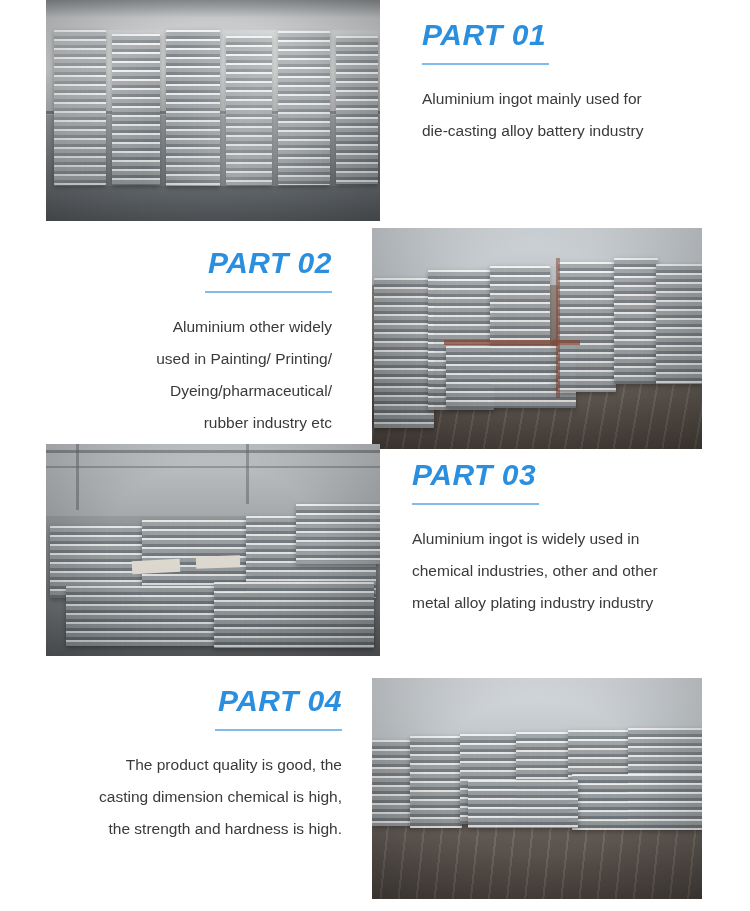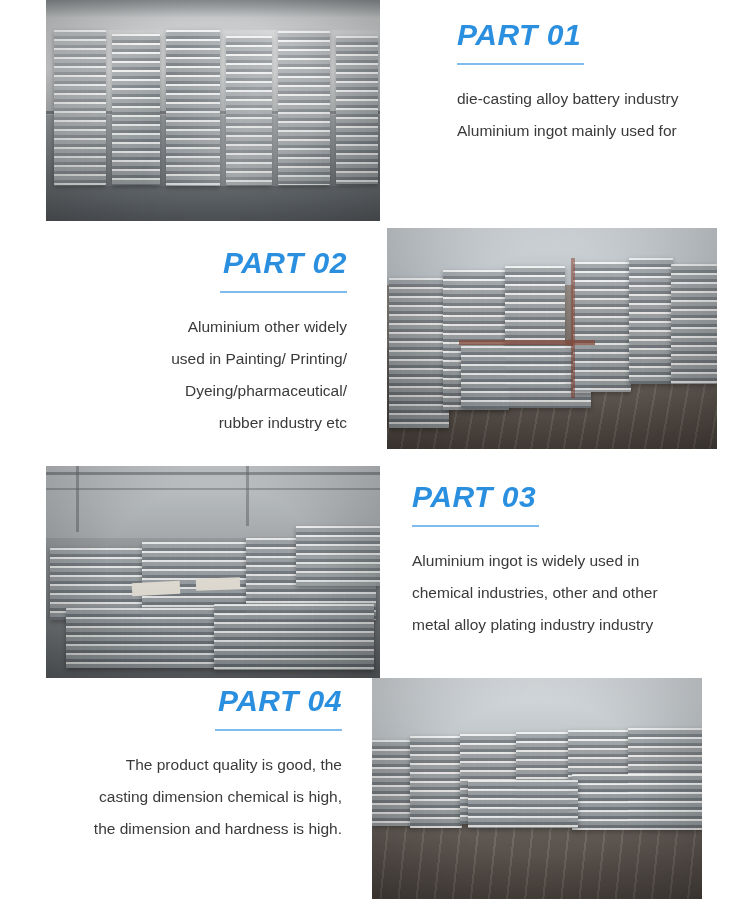--- a/index.html
+++ b/index.html
@@ -62,31 +62,31 @@
     line-height: 32px;
     color: #3a3a3a;
   }
 
   .align-left { align-items: flex-start; text-align: left; }
   .align-right { align-items: flex-end; text-align: right; }
 
   
   #part01 { top: 0px; left: 0px; }
   #part01 .photo { width: 334px; height: 221px; margin-left: 46px; }
-  #part01 .text-col { margin-left: 77px; width: 290px; padding-top: 18px; }
+  #part01 .text-col { margin-left: 42px; width: 290px; padding-top: 18px; }
   #part01 .title-rule { width: 127px; }
 
   
   #part02 { top: 228px; left: 0px; }
-  #part02 .text-col { width: 332px; margin-left: 15px; padding-top: 18px; }
+  #part02 .text-col { width: 332px; margin-left: 0px; padding-top: 18px; }
   #part02 .title-rule { width: 127px; }
   #part02 .photo { width: 330px; height: 221px; margin-left: 40px; }
 
   
-  #part03 { top: 466px; left: 0px; }
+  #part03 { top: 444px; left: 0px; }
   #part03 .photo { width: 334px; height: 212px; margin-left: 46px; }
   #part03 .text-col { margin-left: 32px; width: 320px; padding-top: 14px; }
   #part03 .title-rule { width: 127px; }
 
   
   #part04 { top: 678px; left: 0px; }
   #part04 .text-col { width: 342px; margin-left: 0px; padding-top: 6px; }
   #part04 .title-rule { width: 127px; }
   #part04 .photo { width: 330px; height: 221px; margin-left: 30px; }
 
@@ -158,22 +158,22 @@
         <div style="position:absolute;left:8px;top:30px;width:324px;height:156px;background:linear-gradient(105deg,rgba(255,255,255,0.30),rgba(255,255,255,0.02) 35%,rgba(255,255,255,0.26) 60%,rgba(255,255,255,0.02));"></div>
         <div style="position:absolute;left:0;top:0;right:0;height:18px;background:linear-gradient(to bottom,#6e7376,rgba(110,115,118,0));"></div>
         <div class="haze"></div>
         <div class="vig"></div>
       </div>
     </div>
     <div class="text-col align-left">
       <h2 class="part-title">PART 01</h2>
       <div class="title-rule"></div>
       <div class="desc">
+        <div>Aluminium ingot mainly used for</div>
         <div>die-casting alloy battery industry</div>
-        <div>Aluminium ingot mainly used for</div>
       </div>
     </div>
   </section>
 
   <section class="part" id="part02">
     <div class="text-col align-right">
       <h2 class="part-title">PART 02</h2>
       <div class="title-rule"></div>
       <div class="desc">
         <div>Aluminium other widely</div>
@@ -240,21 +240,21 @@
     </div>
   </section>
 
   <section class="part" id="part04">
     <div class="text-col align-right">
       <h2 class="part-title">PART 04</h2>
       <div class="title-rule"></div>
       <div class="desc">
         <div>The product quality is good, the</div>
         <div>casting dimension chemical is high,</div>
-        <div>the dimension and hardness is high.</div>
+        <div>the strength and hardness is high.</div>
       </div>
     </div>
     <div class="photo">
       <div class="ph-inner">
         <div class="wall" style="height:30%;background:linear-gradient(to bottom,#cfd4d8,#bcc2c6);"></div>
         <div class="floor" style="height:70%;background:linear-gradient(to bottom,#8b8179,#71675f 45%,#5a524b);"></div>
         <div style="position:absolute;left:0;right:0;bottom:0;height:46%;background-image:repeating-linear-gradient(96deg,rgba(255,255,255,0.05) 0 2px,rgba(0,0,0,0.12) 2px 18px);"></div>
 
         <div class="stack" style="left:0px;top:62px;width:40px;height:86px;"></div>
         <div class="stack" style="left:38px;top:58px;width:52px;height:92px;"></div>

